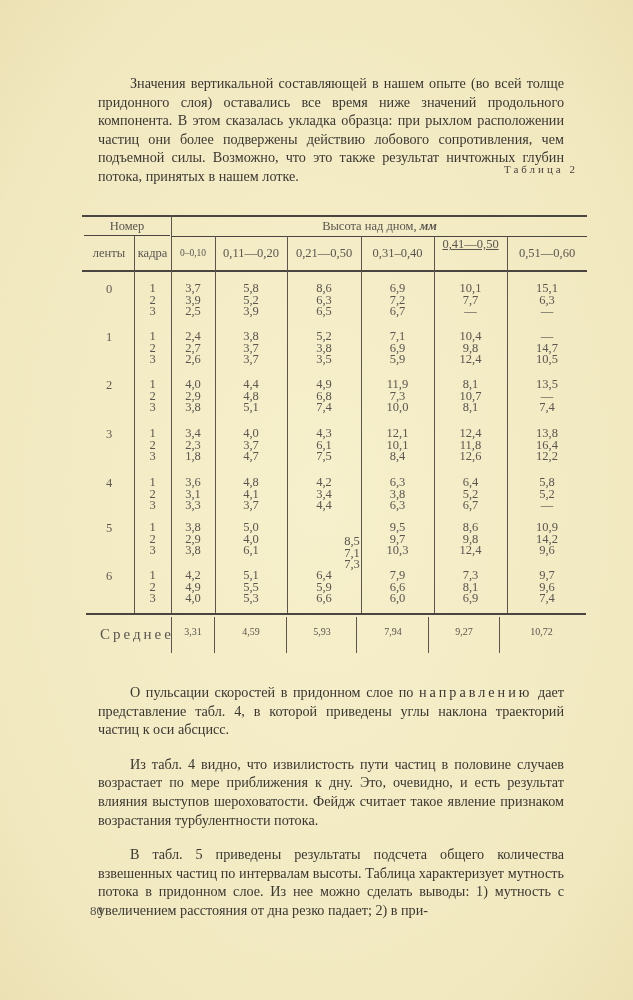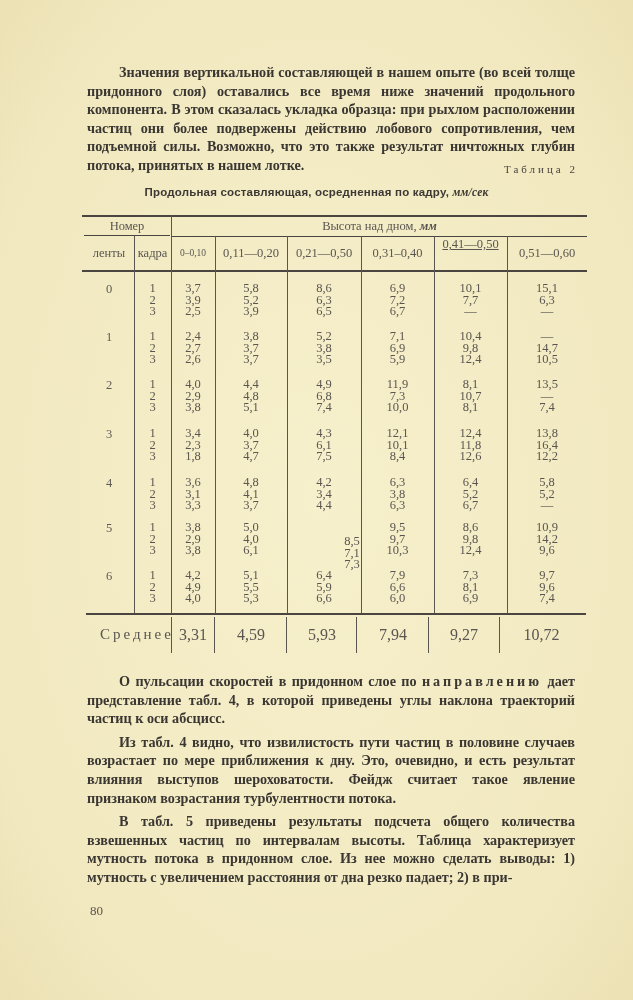--- a/index.html
+++ b/index.html
@@ -12,21 +12,21 @@
       overflow: hidden;
     }
     .page { position: absolute; left: 0; top: 0; width: 633px; height: 1000px;
       background: radial-gradient(ellipse at 50% 50%, #f6f0cc 0%, #f1e8bf 80%, #ece1b4 100%); }
     .para {
       position: absolute; left: 82px; width: 498px;
       font-family: "Liberation Serif", serif;
       font-size: 14.2px; line-height: 18.6px;
       text-align: justify; color: #3a3632;
     }
-    .para p { margin: 5px; text-indent: 32px; font-weight: bold; }
+    .para p { margin: 16px; text-indent: 32px; }
     .spaced { letter-spacing: 3px; }
     .table-label {
       position: absolute; right: 55px; top: 163px;
       font-family: "Liberation Serif", serif; font-size: 11px;
       letter-spacing: 3px; color: #4a4540;
     }
     .table-title {
       position: absolute; left: 0; width: 633px; top: 186px; text-align: center;
       font-family: "Liberation Sans", sans-serif; font-size: 11.5px; font-weight: bold;
       color: #3d3833; letter-spacing: 0.2px;
@@ -37,37 +37,33 @@
     .vl { position: absolute; width: 1px; background: #5a5550; }
     .hcell {
       position: absolute; text-align: center;
       font-family: "Liberation Serif", serif; font-size: 12.5px; color: #5a5550;
     }
     .hcell.small { font-size: 9.5px; }
     .hcell i { font-style: italic; font-weight: bold; }
     .group { position: absolute; font-family: "Liberation Serif", serif; font-size: 12.5px; color: #5f5a55; line-height: 12px; }
     .col { position: absolute; text-align: center; font-family: "Liberation Serif", serif; font-size: 12.5px; line-height: 11.7px; color: #5a5550; }
     .avg-label { position: absolute; left: 100px; top: 626px; font-family: Liberation Serif, serif; font-size: 15px; letter-spacing: 3px; color: #5a5550; }
-    .avg { position: absolute; top: 626px; text-align: center; font-family: "Liberation Serif", serif; font-size: 16px; color: #5a5550; }
+    .avg { position: absolute; top: 626px; text-align: center; font-family: "Liberation Serif", serif; font-size: 10px; color: #5a5550; }
     .page-num { position: absolute; left: 90px; top: 903px; font-family: "Liberation Serif", serif; font-size: 13px; color: #5a5550; }
   </style>
 </head>
 <body>
 
 <div class="page">
 
   <div class="para" style="top:58px;">
     <p>Значения вертикальной составляющей в нашем опыте (во всей толще придонного слоя) оставались все время ниже значений продольного компонента. В этом сказалась укладка образца: при рыхлом расположении частиц они более подвержены действию лобового сопротивления, чем подъемной силы. Возможно, что это также результат ничтожных глубин потока, принятых в нашем лотке.</p>
   </div>
 
   <div class="table-label">Таблица 2</div>
-  <div class="table-title">
-    <span>Продольная составляющая, осредненная по кадру,</span>
-    <i>мм/сек</i>
-  </div>
 
   <div class="tbl">
 
     <div class="hl" style="left:82px; top:215px; width:505px; height:1.5px;"></div>
     <div class="hl" style="left:84px; top:235px; width:86px; height:1px;"></div>
     <div class="hl" style="left:172px; top:236px; width:415px; height:1px;"></div>
     <div class="hl" style="left:82px; top:270px; width:505px; height:1.5px;"></div>
     <div class="hl" style="left:86px; top:613px; width:500px; height:1.5px;"></div>
 
     <div class="vl" style="left:134px; top:236px; height:377px;"></div>

